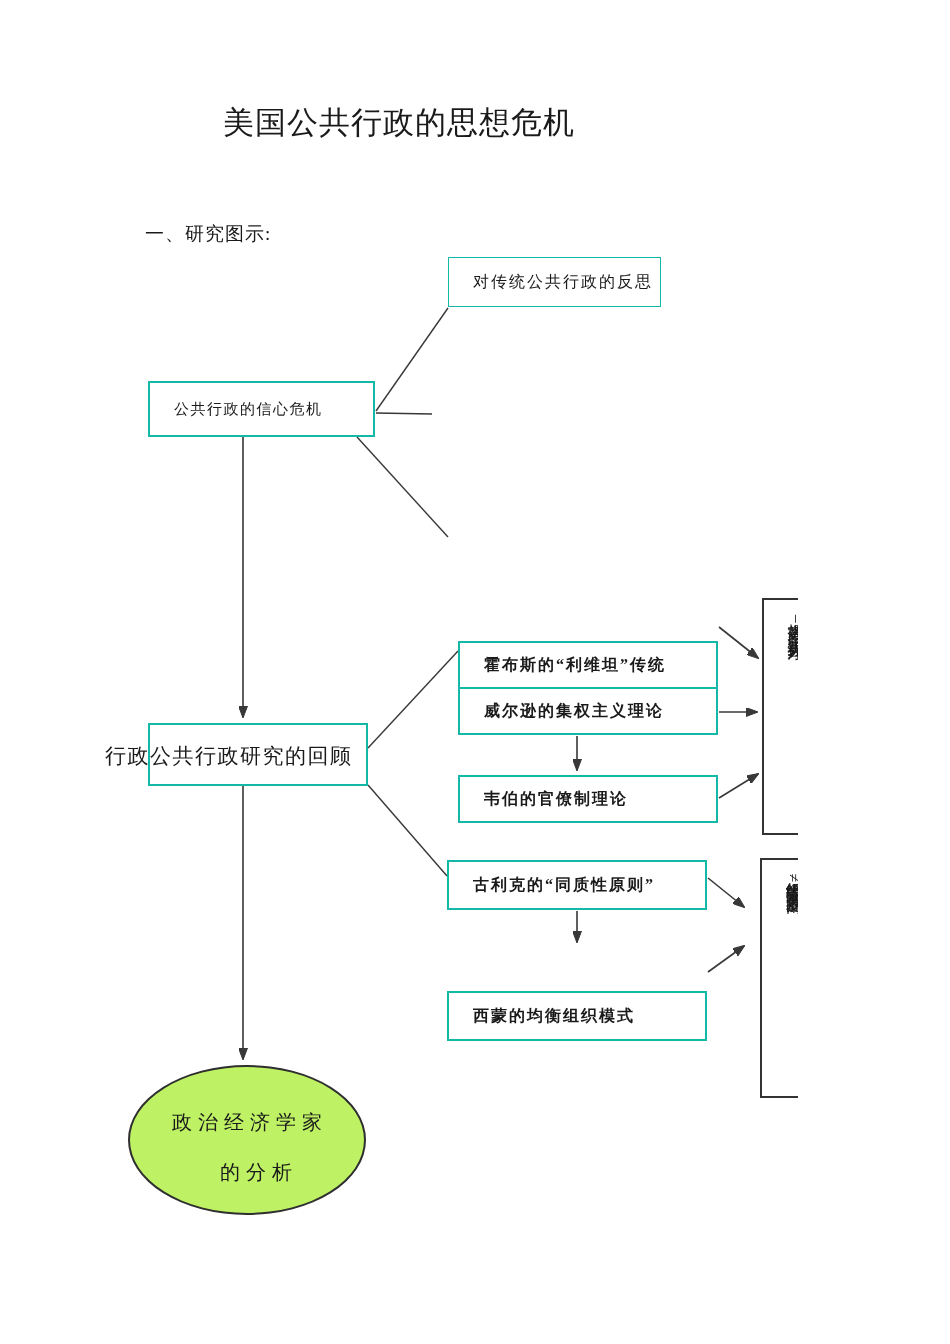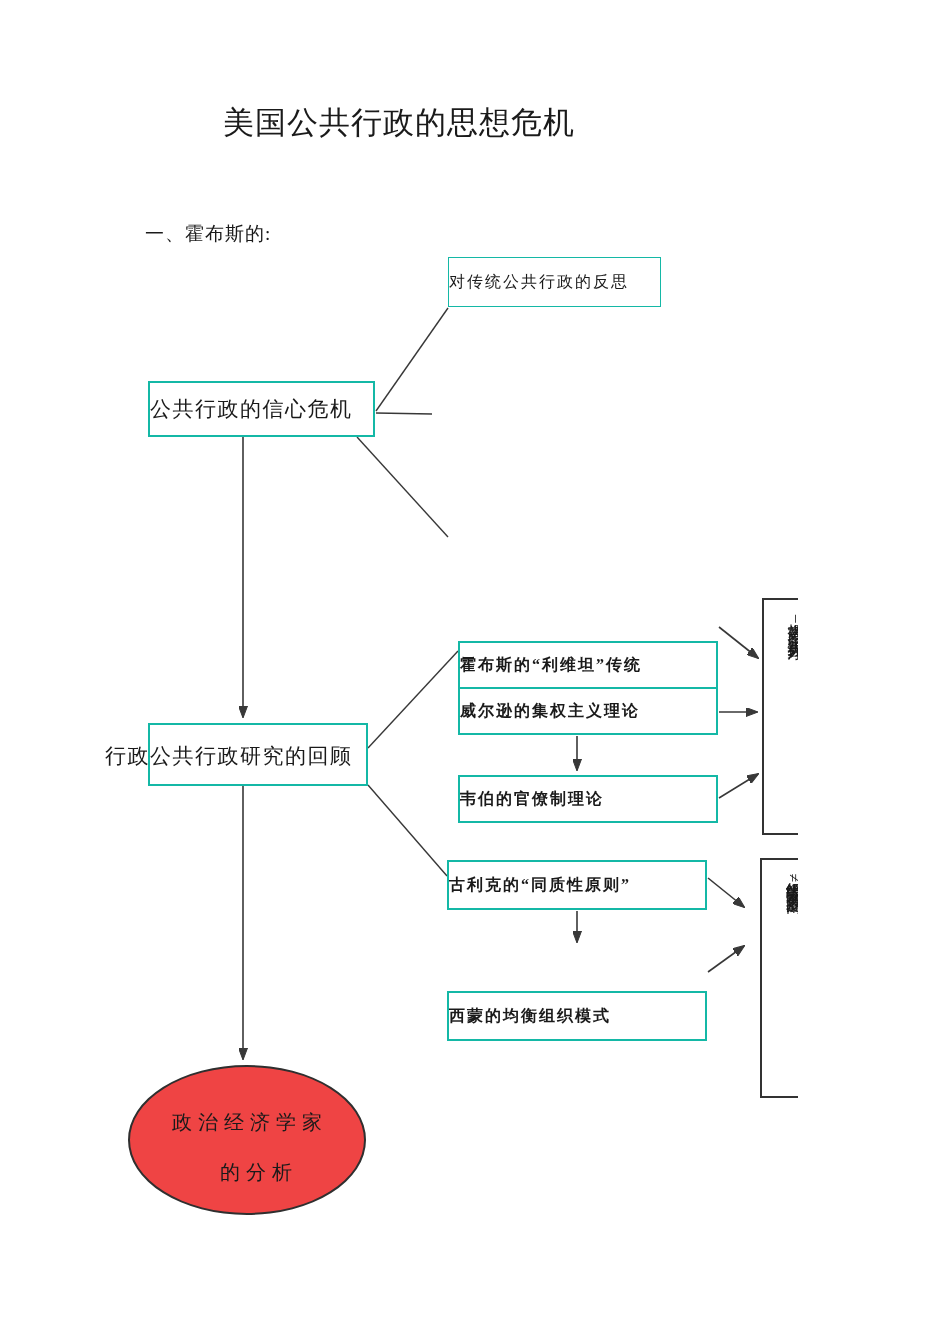--- a/index.html
+++ b/index.html
@@ -35,28 +35,28 @@
     white-space: nowrap;
   }
   .dbox {
     position: absolute;
     border: 2px solid #14b8a6;
     background: #ffffff;
     display: flex;
     align-items: center;
     font-size: 16px;
     letter-spacing: 2px;
-    padding-left: 0;
+    padding-left: 24px;
     box-sizing: border-box;
     white-space: nowrap;
     text-align: center;
   }
   .dbox.thin { border-width: 1.5px; }
   .dbox.bold { font-weight: bold; }
-  .dbox.big  { font-size: 21px; letter-spacing: 1.5px; }
+  .dbox.big  { font-size: 15px; letter-spacing: 1.5px; }
   #box-reflection { left: 448px; top: 257px; width: 213px; height: 50px; }
   #box-confidence { left: 148px; top: 381px; width: 227px; height: 56px; }
   #box-postwar    { left: 432px; top: 389px; width: 257px; height: 47px; }
   #box-paradigm   { left: 448px; top: 513px; width: 257px; height: 49px; }
   #box-hobbes     { left: 458px; top: 601px; width: 260px; height: 49px; margin-top: 40px; }
   #box-wilson     { left: 458px; top: 687px; width: 260px; height: 48px; }
   #box-weber      { left: 458px; top: 775px; width: 260px; height: 48px; }
   #box-review     { left: 148px; top: 723px; width: 220px; height: 63px; }
   #box-gulick     { left: 447px; top: 860px; width: 260px; height: 50px; }
   #box-simon      { left: 447px; top: 947px; width: 260px; height: 50px; margin-top: 44px; }
@@ -85,21 +85,21 @@
     font-size: 17px;
     letter-spacing: 1px;
     line-height: 1;
   }
   #vbox-organization .vtext { font-size: 16px; letter-spacing: 0.5px; }
   #ellipse-analysts {
     position: absolute;
     left: 128px; top: 1065px; width: 238px; height: 150px;
     border: 2px solid #2f2f2f;
     border-radius: 50%;
-    background: #ef4444;
+    background: #bef264;
     box-sizing: border-box;
   }
   .ellipse-line {
     position: absolute;
     left: 42px;
     font-size: 20px;
     letter-spacing: 6px;
     white-space: nowrap;
   }
   #ellipse-line1 { top: 42px; }
@@ -112,21 +112,21 @@
     pointer-events: none;
   }
   #connector-layer line, #connector-layer path { stroke: #383838; }
 </style>
 </head>
 <body>
 
 <div id="page">
 
   <div id="doc-title">美国公共行政的思想危机</div>
-  <div id="section-heading">一、霍布斯的:</div>
+  <div id="section-heading">一、研究图示:</div>
 
   <svg id="connector-layer" viewBox="0 0 950 1344" xmlns="http://www.w3.org/2000/svg">
     <defs>
       <marker id="arrowhead" viewBox="0 0 12 9" refX="11" refY="4.5" markerWidth="12" markerHeight="9" markerUnits="userSpaceOnUse" orient="auto">
         <path d="M0,0 L12,4.5 L0,9 Z" fill="#383838" stroke="none"></path>
       </marker>
     </defs>
 
     <line x1="376" y1="411" x2="448" y2="308" stroke-width="1.4"></line>
     <line x1="376" y1="413" x2="432" y2="414" stroke-width="1.4"></line>

